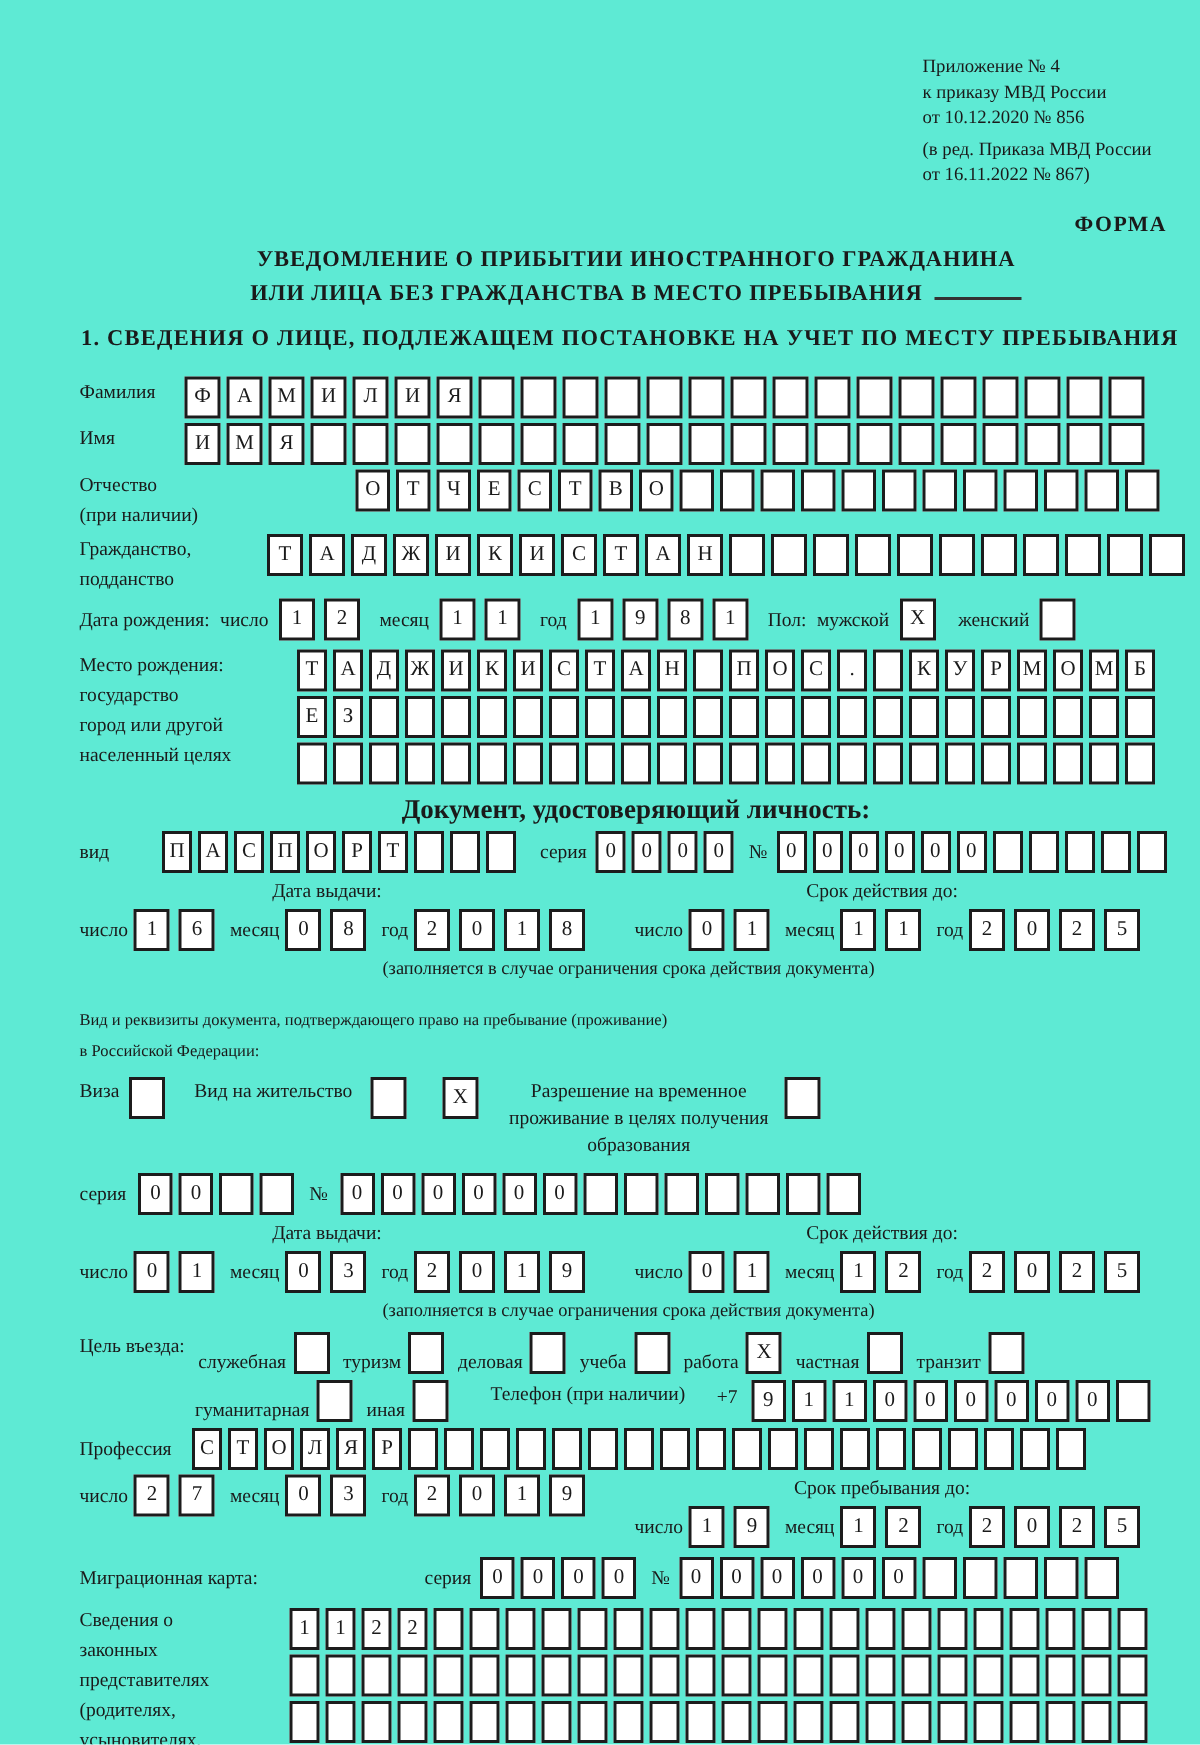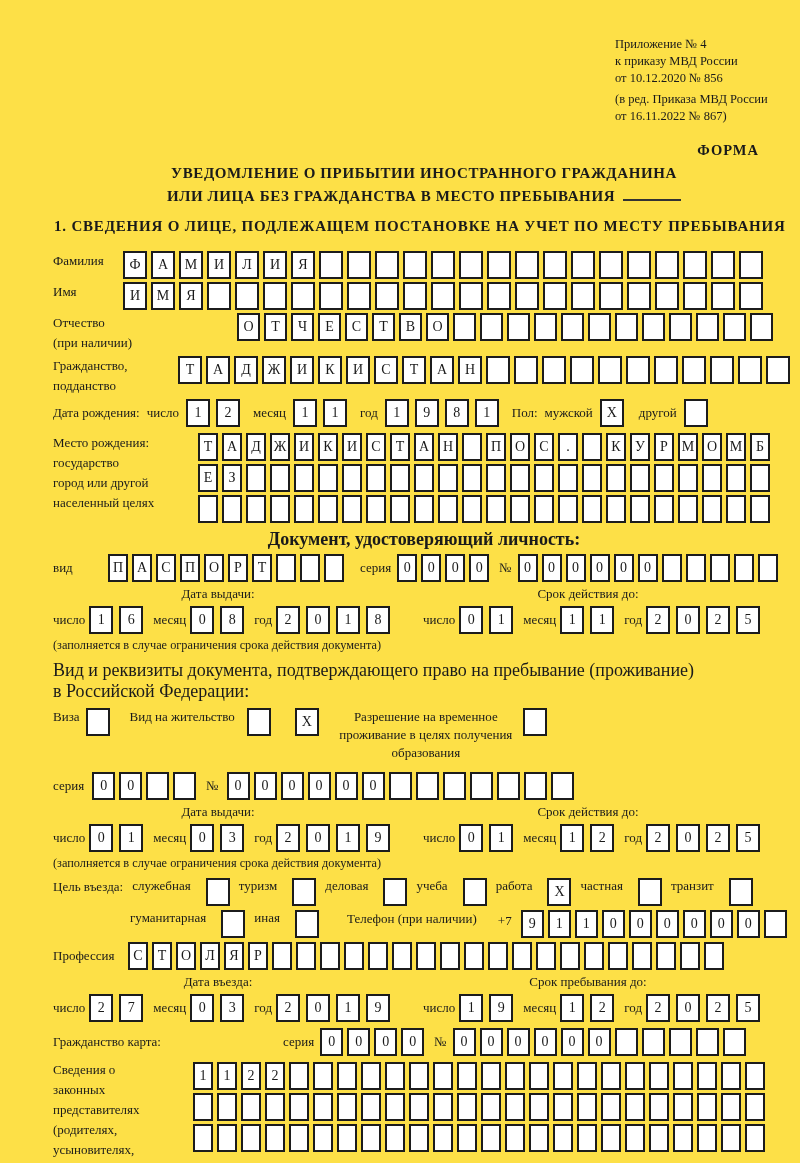--- a/index.html
+++ b/index.html
@@ -1,23 +1,23 @@
 <!DOCTYPE html>
 <html><head>
 <meta charset="utf-8">
 <style>
   html,body{margin:0;padding:0;background:#fff;}
-  .page{position:relative;width:800px;height:1163px;overflow:hidden;background:#fde047;
+  .page{position:relative;width:800px;height:1163px;overflow:hidden;background:#5eead4;
         font-family:"Liberation Serif","DejaVu Serif",serif;color:#1a1a1a;font-size:13px;
         box-sizing:border-box;padding:34px 5px 0 53px;}
   
   .header{position:relative;height:128px;}
   .appendix{position:absolute;left:562px;top:2px;font-size:12.5px;line-height:17px;}
   .appendix .gap{height:4px;}
-  .forma{position:absolute;right:36px;top:108px;font-weight:bold;font-size:14.5px;letter-spacing:1px;}
+  .forma{position:absolute;right:17px;top:108px;font-weight:bold;font-size:14.5px;letter-spacing:1px;}
   
   .title{text-align:center;font-weight:bold;font-size:15px;line-height:23px;letter-spacing:.6px;margin-bottom:8px;}
   .blank-line{display:inline-block;width:58px;border-bottom:2px solid #333;height:12px;margin-left:8px;}
   .section-heading{font-weight:bold;font-size:15px;letter-spacing:.8px;margin:10px 0 16px 1px;white-space:nowrap;}
   
   .row{display:flex;align-items:flex-start;margin-bottom:3px;}
   .flabel{flex:none;line-height:20px;}
   .w70{width:70px;} .w184{width:184px;} .w125{width:125px;} .w145{width:145px;} .w100{width:100px;} .w75{width:75px;} .w55{width:55px;}
   .lbl{line-height:28px;white-space:nowrap;}
   .cells{white-space:nowrap;font-size:0;}
@@ -28,32 +28,32 @@
   .cells-dt .cell{margin-right:6px;}
   .cb{margin-right:0;}
   .mrow{margin-bottom:4px;padding-left:40px;}
   
   .dates{display:flex;margin-top:2px;}
   .dg{width:355px;}
   .dg2{flex:1;padding-left:15px;}
   .dg-h{text-align:center;line-height:18px;margin-bottom:3px;max-width:330px;}
   .dg-f{display:flex;align-items:center;gap:4px;}
   .dg-f .lbl{line-height:28px;}
-  .note{text-align:left;padding-right:10px;font-size:12.3px;line-height:18px;margin:2px 0 6px 0;}
-  .intro{line-height:21px;margin:6px 0 2px 0;font-size:18px;}
+  .note{text-align:center;padding-right:10px;font-size:12.3px;line-height:18px;margin:2px 0 6px 0;}
+  .intro{line-height:21px;margin:16px 0 2px 0;font-size:11px;}
   
   .opts{display:flex;align-items:flex-start;margin:6px 0 10px 0;}
   .opt{display:flex;align-items:flex-start;}
   .opt .olabel{line-height:18px;}
   .opt .center{width:172px;text-align:center;}
   .opt .center2{width:182px;text-align:center;}
   .opt .cell{flex:none;}
   
   .purpose{display:flex;align-items:flex-start;gap:9px;margin-bottom:4px;}
-  .pair{display:flex;align-items:flex-start;gap:15px;}
+  .pair{display:flex;align-items:flex-end;gap:5px;}
   .indent77{margin-left:77px;}
   .gap28{margin-left:19px;}
   
   .lblcol div{line-height:20px;}
   .cellsrows .cells{display:block;margin-bottom:3px;}
   .center-note{margin:0 0 0 160px;font-size:12.3px;line-height:18px;}
   .ml40{margin-left:40px;} .ml12{margin-left:12px;} .ml8{margin-left:8px;} .ml6{margin-left:6px;}
   .doc-heading{text-align:center;font-weight:bold;font-size:18px;margin:3px 0 4px 0;}
   .mig-label{width:190px;}
 </style>
@@ -111,21 +111,21 @@
     <span class="lbl">Дата рождения:</span>
     <span class="lbl">число</span>
     <span class="cells cells-dt"><span class="cell">1</span><span class="cell">2</span></span>
     <span class="lbl">месяц</span>
     <span class="cells cells-dt"><span class="cell">1</span><span class="cell">1</span></span>
     <span class="lbl">год</span>
     <span class="cells cells-dt"><span class="cell">1</span><span class="cell">9</span><span class="cell">8</span><span class="cell">1</span></span>
     <span class="lbl">Пол:</span>
     <span class="lbl">мужской</span>
     <span class="cell cb">X</span>
-    <span class="lbl ml8">другой</span>
+    <span class="lbl ml8">женский</span>
     <span class="cell cb"></span>
   </div>
 
   <div class="row">
     <div class="flabel w145 lblcol">
       <div>Место рождения:</div>
       <div>государство</div>
       <div>город или другой</div>
       <div>населенный целях</div>
     </div>
@@ -275,21 +275,20 @@
     <span class="cells cells-md"><span class="cell">9</span><span class="cell">1</span><span class="cell">1</span><span class="cell">0</span><span class="cell">0</span><span class="cell">0</span><span class="cell">0</span><span class="cell">0</span><span class="cell">0</span><span class="cell"></span></span>
   </div>
 
   <div class="row" style="align-items:center;">
     <span class="flabel w75 lbl">Профессия</span>
     <span class="cells cells-sm"><span class="cell">С</span><span class="cell">Т</span><span class="cell">О</span><span class="cell">Л</span><span class="cell">Я</span><span class="cell">Р</span><span class="cell"></span><span class="cell"></span><span class="cell"></span><span class="cell"></span><span class="cell"></span><span class="cell"></span><span class="cell"></span><span class="cell"></span><span class="cell"></span><span class="cell"></span><span class="cell"></span><span class="cell"></span><span class="cell"></span><span class="cell"></span><span class="cell"></span><span class="cell"></span><span class="cell"></span><span class="cell"></span><span class="cell"></span></span>
   </div>
 
   <div class="dates">
     <div class="dg">
-      <div class="dg-h">Дата въезда:</div>
       <div class="dg-f">
         <span class="lbl">число</span>
         <span class="cells cells-dt"><span class="cell">2</span><span class="cell">7</span></span>
         <span class="lbl">месяц</span>
         <span class="cells cells-dt"><span class="cell">0</span><span class="cell">3</span></span>
         <span class="lbl">год</span>
         <span class="cells cells-dt"><span class="cell">2</span><span class="cell">0</span><span class="cell">1</span><span class="cell">9</span></span>
       </div>
     </div>
     <div class="dg dg2">
@@ -299,21 +298,21 @@
         <span class="cells cells-dt"><span class="cell">1</span><span class="cell">9</span></span>
         <span class="lbl">месяц</span>
         <span class="cells cells-dt"><span class="cell">1</span><span class="cell">2</span></span>
         <span class="lbl">год</span>
         <span class="cells cells-dt"><span class="cell">2</span><span class="cell">0</span><span class="cell">2</span><span class="cell">5</span></span>
       </div>
     </div>
   </div>
 
   <div class="row" style="align-items:center;margin-top:6px;">
-    <span class="flabel mig-label lbl">Гражданство карта:</span>
+    <span class="flabel mig-label lbl">Миграционная карта:</span>
     <span class="lbl ml40">серия</span>
     <span class="cells cells-md ml6"><span class="cell">0</span><span class="cell">0</span><span class="cell">0</span><span class="cell">0</span></span>
     <span class="lbl ml6">№</span>
     <span class="cells cells-md ml6"><span class="cell">0</span><span class="cell">0</span><span class="cell">0</span><span class="cell">0</span><span class="cell">0</span><span class="cell">0</span><span class="cell"></span><span class="cell"></span><span class="cell"></span><span class="cell"></span><span class="cell"></span></span>
   </div>
 
   <div class="row" style="margin-top:4px;">
     <div class="flabel w100 lblcol">
       <div>Сведения о</div>
       <div>законных</div>

